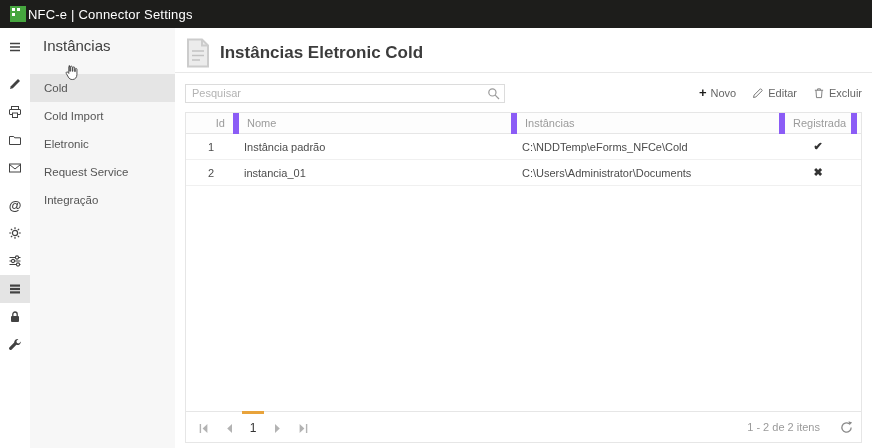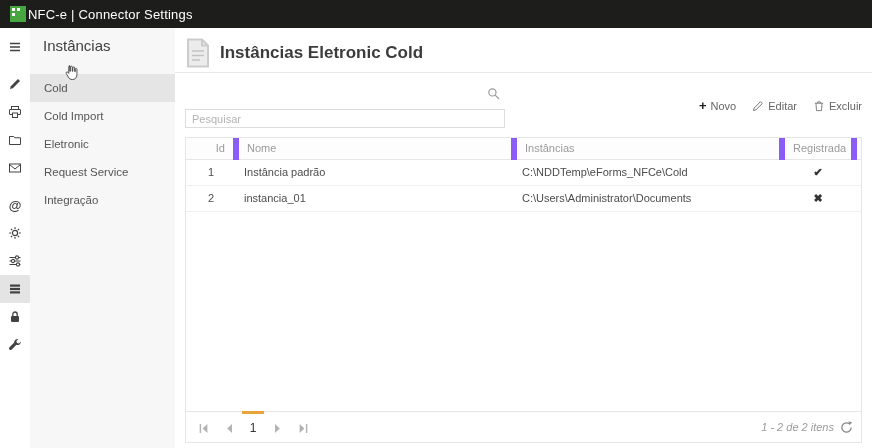--- a/index.html
+++ b/index.html
@@ -26,42 +26,42 @@
   .side-item.selected { background: #e5e5e5; }
 
   
   .main { position: absolute; top: 28px; left: 175px; right: 0; bottom: 0; display: flex; flex-direction: column; background: #fff; }
   .main-header { display: flex; align-items: center; gap: 9px; padding: 10px 10px 4px; border-bottom: 1px solid #e8e8e8; }
   .main-title { font-size: 17px; font-weight: bold; color: #3c3c3c; }
   .content { flex: 1; display: flex; flex-direction: column; padding: 10px 10px 5px; min-height: 0; }
 
   .toolbar-row { display: flex; align-items: center; justify-content: space-between; margin-bottom: 9px; }
   .search-box { position: relative; width: 320px; }
-  .search-input { width: 100%; height: 19px; border: 1px solid #dcdcdc; font-size: 11px; padding: 0 20px 0 6px; color: #555; font-family: "Liberation Sans", sans-serif; outline: none; margin-top: 26px; }
+  .search-input { width: 100%; height: 19px; border: 1px solid #dcdcdc; font-size: 11px; padding: 0 20px 0 6px; color: #555; font-family: "Liberation Sans", sans-serif; outline: none; }
   .search-input::placeholder { color: #b3b3b3; }
   .search-icon { position: absolute; right: 5px; top: 3px; }
   .actions { display: flex; align-items: center; gap: 16px; font-size: 11px; color: #666; }
   .action { display: flex; align-items: center; gap: 4px; cursor: pointer; }
   .plus-glyph { font-weight: bold; color: #1d1d1b; font-size: 13px; line-height: 1; }
 
   
   .grid { flex: 1; border: 1px solid #e6e6e6; display: flex; flex-direction: column; min-height: 0; }
   table { width: 100%; border-collapse: collapse; font-size: 11px; table-layout: fixed; }
   thead th { font-weight: normal; color: #9b9b9b; text-align: left; padding: 4px 8px; height: 21px; border-left: 6px solid #8b5cf6; border-bottom: 1px solid #e6e6e6; background: #fdfdfd; overflow: hidden; white-space: nowrap; }
   thead th:first-child { border-left: none; text-align: right; }
   tbody td { color: #4c4c4c; padding: 6px 8px; border-bottom: 1px solid #f0f0f0; overflow: hidden; white-space: nowrap; }
   td.c-id { text-align: center; }
   td.c-reg { text-align: center; font-weight: bold; color: #333; font-size: 11px; }
   .grid-filler { flex: 1; }
 
   
   .pager { height: 31px; border-top: 1px solid #e6e6e6; display: flex; align-items: stretch; padding: 0 8px 0 4px; font-size: 11px; color: #999; }
   .pg-btn, .pg-num { width: 26px; display: flex; align-items: center; justify-content: center; cursor: pointer; border-top: 3px solid transparent; margin-top: -1px; }
   .pg-num { width: 22px; border-top-color: #e8a33b; color: #333; font-size: 12px; }
-  .pager-right { margin-left: auto; display: flex; align-items: center; gap: 6px; color: #9a9a9a; font-style: italic; }
+  .pager-right { margin-left: auto; display: flex; align-items: center; gap: 20px; color: #9a9a9a; }
   .refresh-btn { display: flex; align-items: center; cursor: pointer; }
 
   
   .cursor { position: absolute; left: 64px; top: 64px; width: 15px; height: 17px; pointer-events: none; z-index: 50; }
 </style>
 </head>
 <body>
 
 <div class="app">
 

